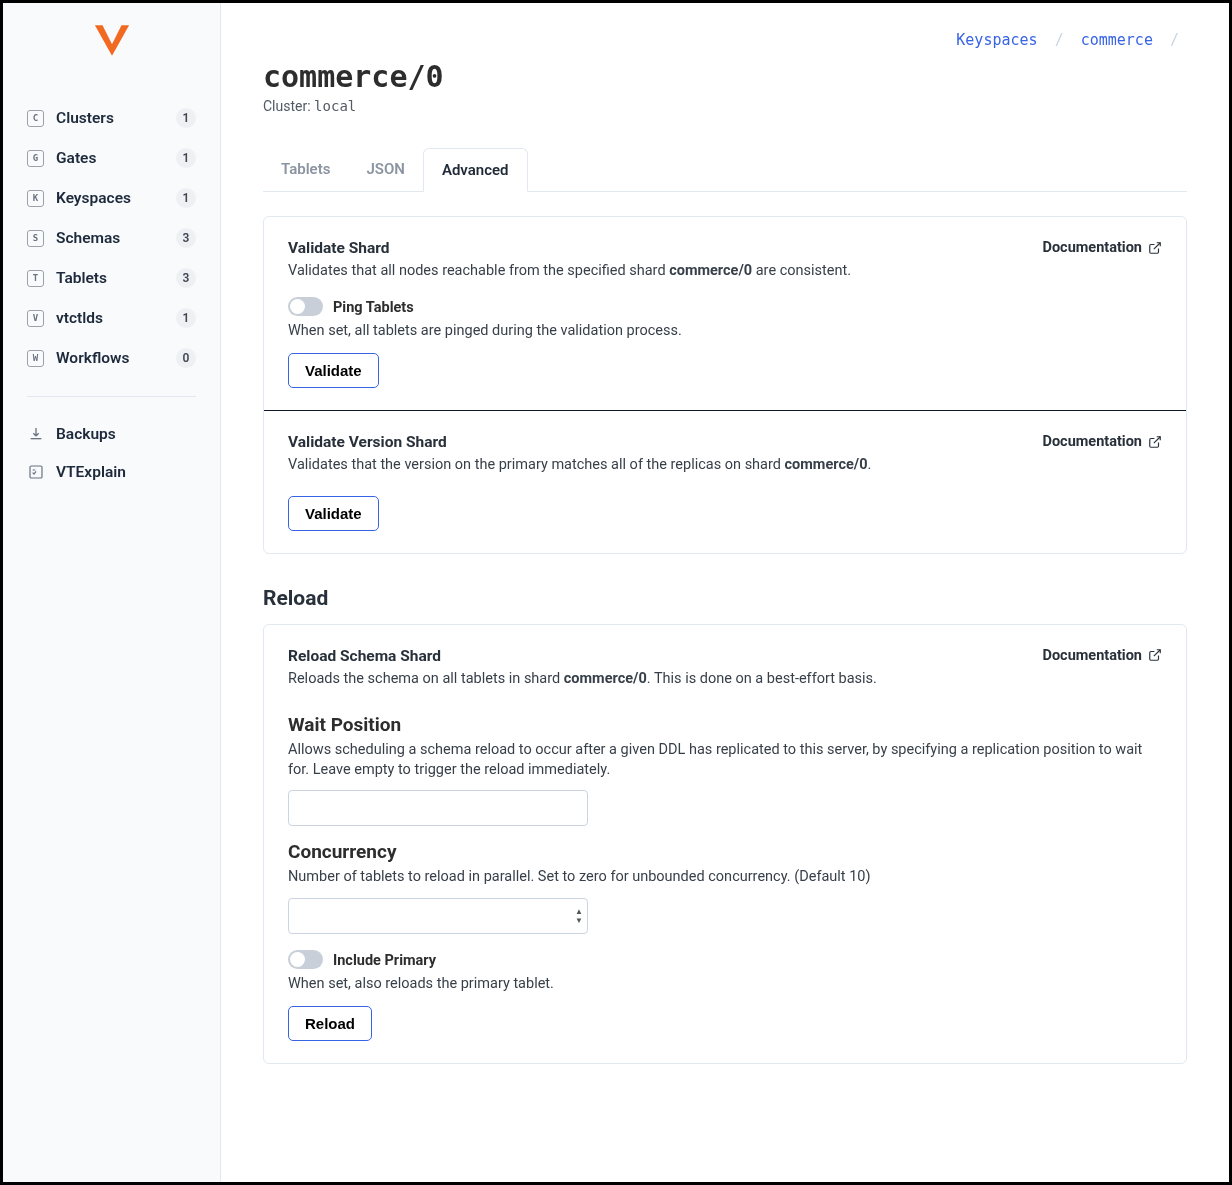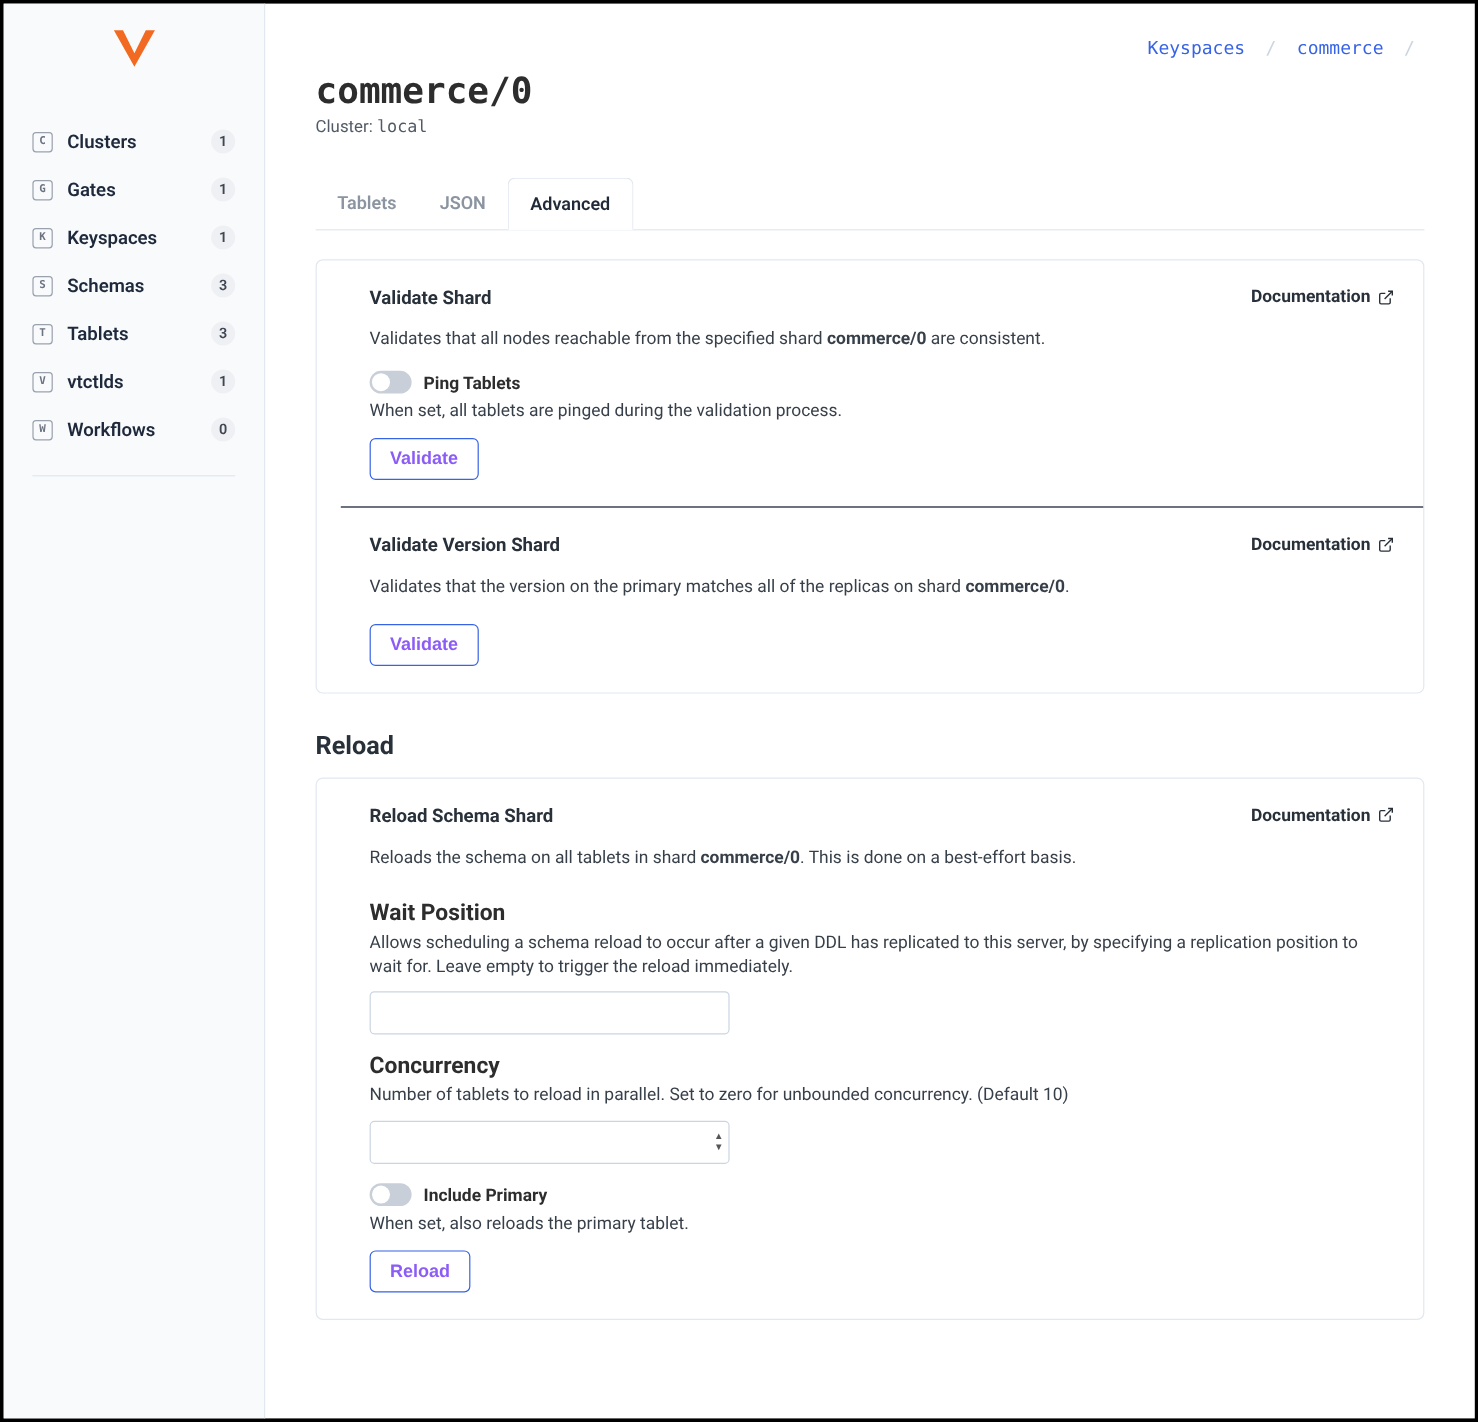--- a/index.html
+++ b/index.html
@@ -139,40 +139,39 @@
   
   .section-title {
     font-size: 21px;
     font-weight: 700;
     margin: 32px 0 14px;
     color: #28303a;
   }
   .card-stack {
     border: 1px solid #e2e8f0;
     border-radius: 6px;
-    padding-left: 20px;
   }
   .card {
     padding: 22px 24px;
   }
   .card + .card { border-top: 1px solid #0f172a; }
   .card-head {
     display: flex;
     justify-content: space-between;
     align-items: flex-start;
   }
   .card-title {
     font-weight: 700;
     font-size: 15.5px;
     color: #28303a;
   }
   .card-desc {
     font-size: 14.5px;
     color: #373f49;
-    margin: 16px 0 10px;
+    margin: 4px 0 10px;
     line-height: 1.4;
   }
   .card-desc strong { font-weight: 700; }
   .doc-link {
     font-weight: 700;
     font-size: 14.5px;
     color: #28303a;
     text-decoration: none;
     display: flex;
     align-items: center;
@@ -203,21 +202,21 @@
   }
   .toggle-label { font-weight: 700; font-size: 14.5px; }
   .toggle-help {
     font-size: 14.5px;
     color: #373f49;
     margin: 6px 0 14px;
   }
   .btn {
     display: inline-block;
     border: 1.5px solid #3763e5;
-    color: #8b5cf6;
+    color: #000000;
     background: #fff;
     border-radius: 5px;
     padding: 8px 16px;
     font-weight: 700;
     font-size: 15px;
     cursor: pointer;
   }
   .field-label {
     font-weight: 700;
     font-size: 19px;
@@ -297,20 +296,40 @@
       <span class="nav-label">vtctlds</span>
       <span class="nav-badge">1</span>
     </div>
     <div class="nav-item">
       <span class="nav-icon-box">W</span>
       <span class="nav-label">Workflows</span>
       <span class="nav-badge">0</span>
     </div>
   </div>
   <hr class="nav-divider">
+  <div class="nav-group">
+    <div class="nav-item">
+      <span class="nav-small-icon">
+        <svg width="16" height="16" viewBox="0 0 24 24" fill="none" stroke="currentColor" stroke-width="2">
+            <path d="M12 3v12m0 0l-4-4m4 4l4-4"></path>
+            <path d="M4 19h16"></path>
+          </svg>
+      </span>
+      <span class="nav-label">Backups</span>
+    </div>
+    <div class="nav-item">
+      <span class="nav-small-icon">
+        <svg width="16" height="16" viewBox="0 0 24 24" fill="none" stroke="currentColor" stroke-width="1.8">
+            <rect x="3" y="3" width="18" height="18" rx="2"></rect>
+            <path d="M7 9h4M7 13l2 2 3-4"></path>
+          </svg>
+      </span>
+      <span class="nav-label">VTExplain</span>
+    </div>
+  </div>
 </aside>
 
 <main class="main">
   <div class="breadcrumbs">
     <a href="#">Keyspaces</a>
     <span class="bc-sep">/</span>
     <a href="#">commerce</a>
     <span class="bc-sep">/</span>
   </div>
   <h1 class="page-title">commerce/0</h1>

